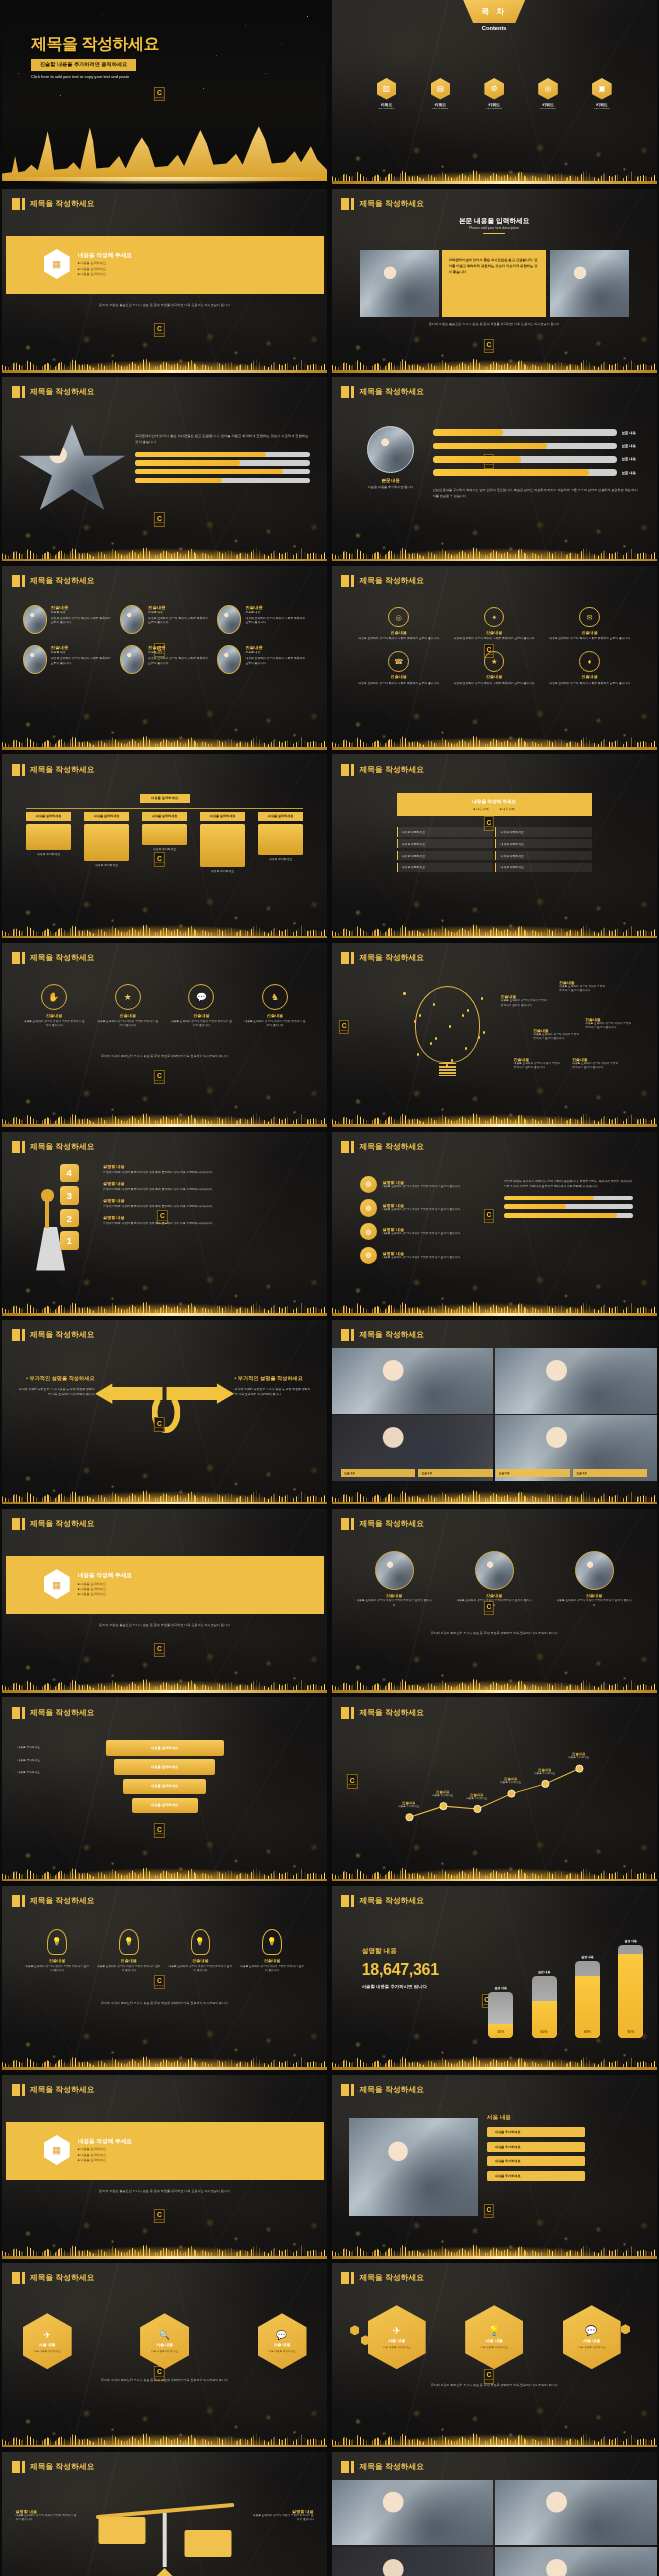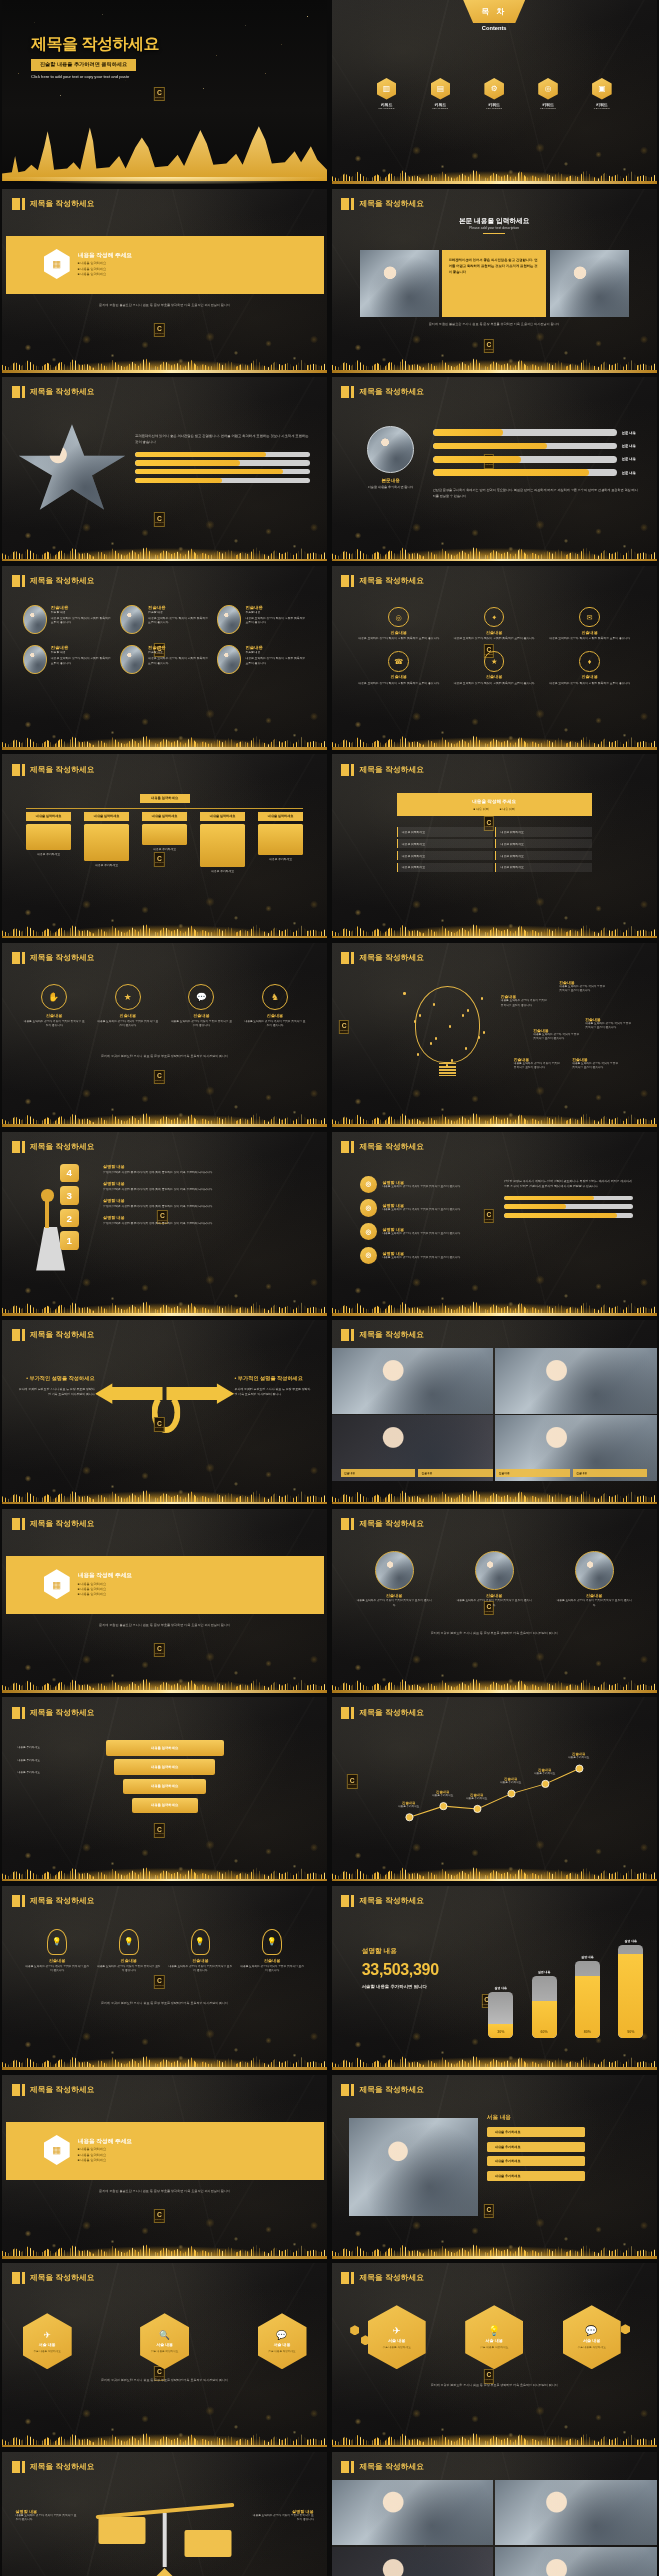--- a/index.html
+++ b/index.html
@@ -1020,21 +1020,21 @@
       <div class="stitle">
   <span class="marks">
           <span class="m1"></span>
           <span class="m2"></span>
         </span>
   <span class="t">제목을 작성하세요</span>
       </div>
       <div class="scratch"></div>
       <div style="position:absolute;left:30px;top:61px;z-index:5;">
         <div class="h11" style="font-size:6.7px;">설명할 내용</div>
-        <div style="font-size:16px;font-weight:bold;color:#f3c23f;margin-top:4.6px;letter-spacing:-0.3px;">33,503,390</div>
+        <div style="font-size:16px;font-weight:bold;color:#f3c23f;margin-top:4.6px;letter-spacing:-0.3px;">18,647,361</div>
         <div style="font-size:4.4px;font-weight:bold;color:#e6e2da;margin-top:5.7px;">서술할 내용을 추가하시면 됩니다</div>
       </div>
       <div style="position:absolute;right:13.4px;top:49px;width:155px;height:103px;display:flex;align-items:flex-end;justify-content:space-between;z-index:5;">
         <div style="width:25px;text-align:center;position:relative;">
           <div style="position:absolute;left:0;right:0;bottom:48px;font-size:2.9px;font-weight:bold;color:#fff;white-space:nowrap;">설명 내용</div>
           <div style="height:46px;border-radius:4.6px;background:linear-gradient(180deg,#9a9a9a,#c9c9c9);position:relative;overflow:hidden;">
             <div style="position:absolute;left:0;right:0;bottom:0;height:30%;background:linear-gradient(180deg,#fbc93f,#f0b42c);border-radius:0 0 4.6px 4.6px;"></div>
             <div style="position:absolute;left:0;right:0;bottom:4.1px;font-size:3.6px;font-weight:bold;color:#7a5a08;">30%</div>
           </div>
         </div>

